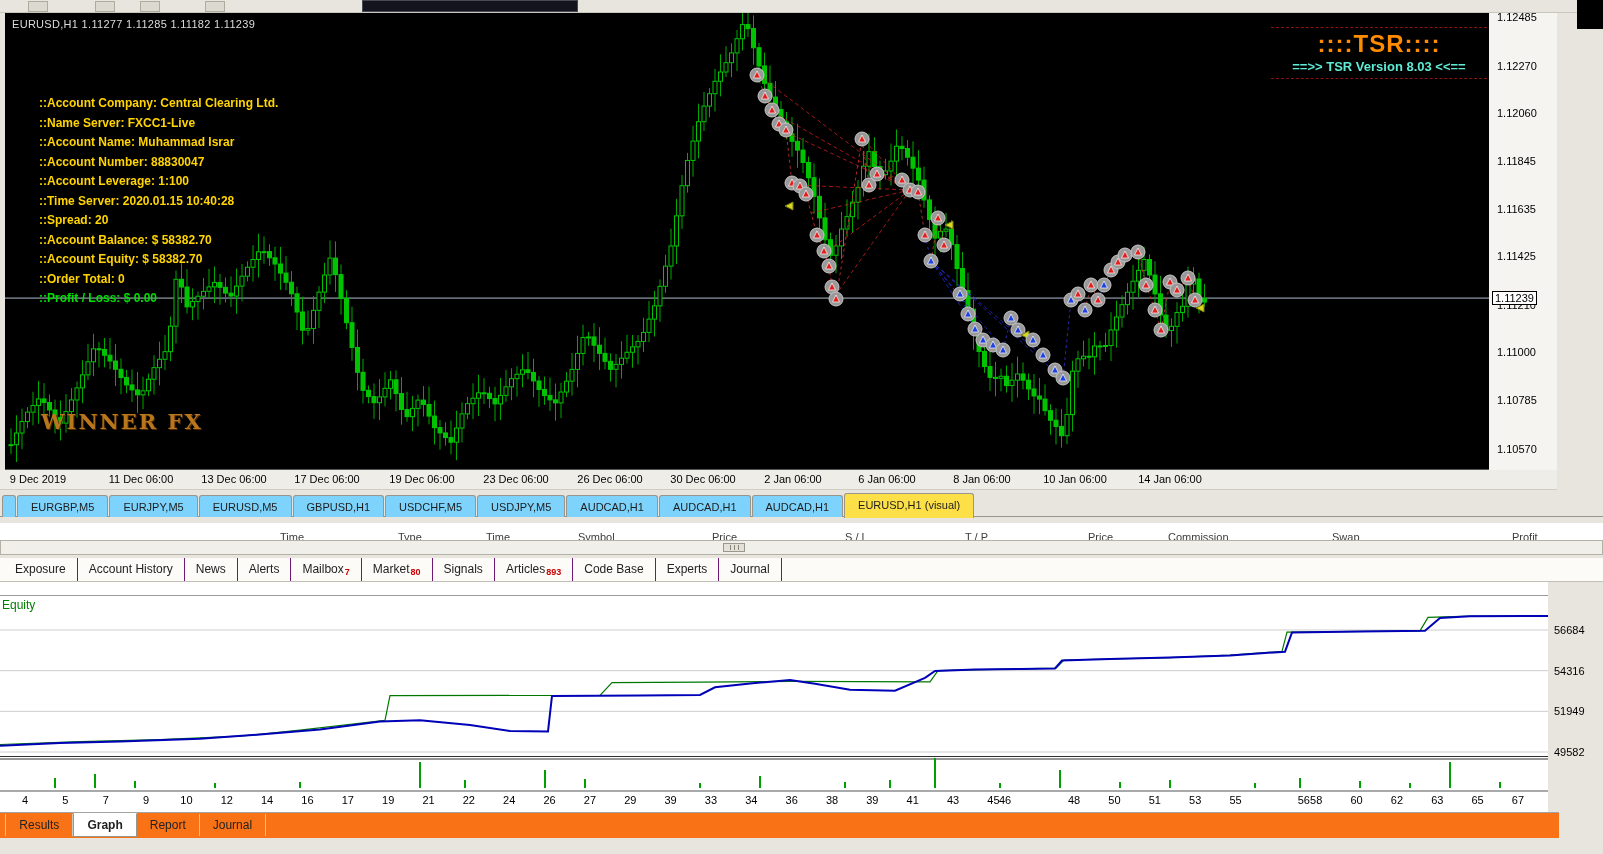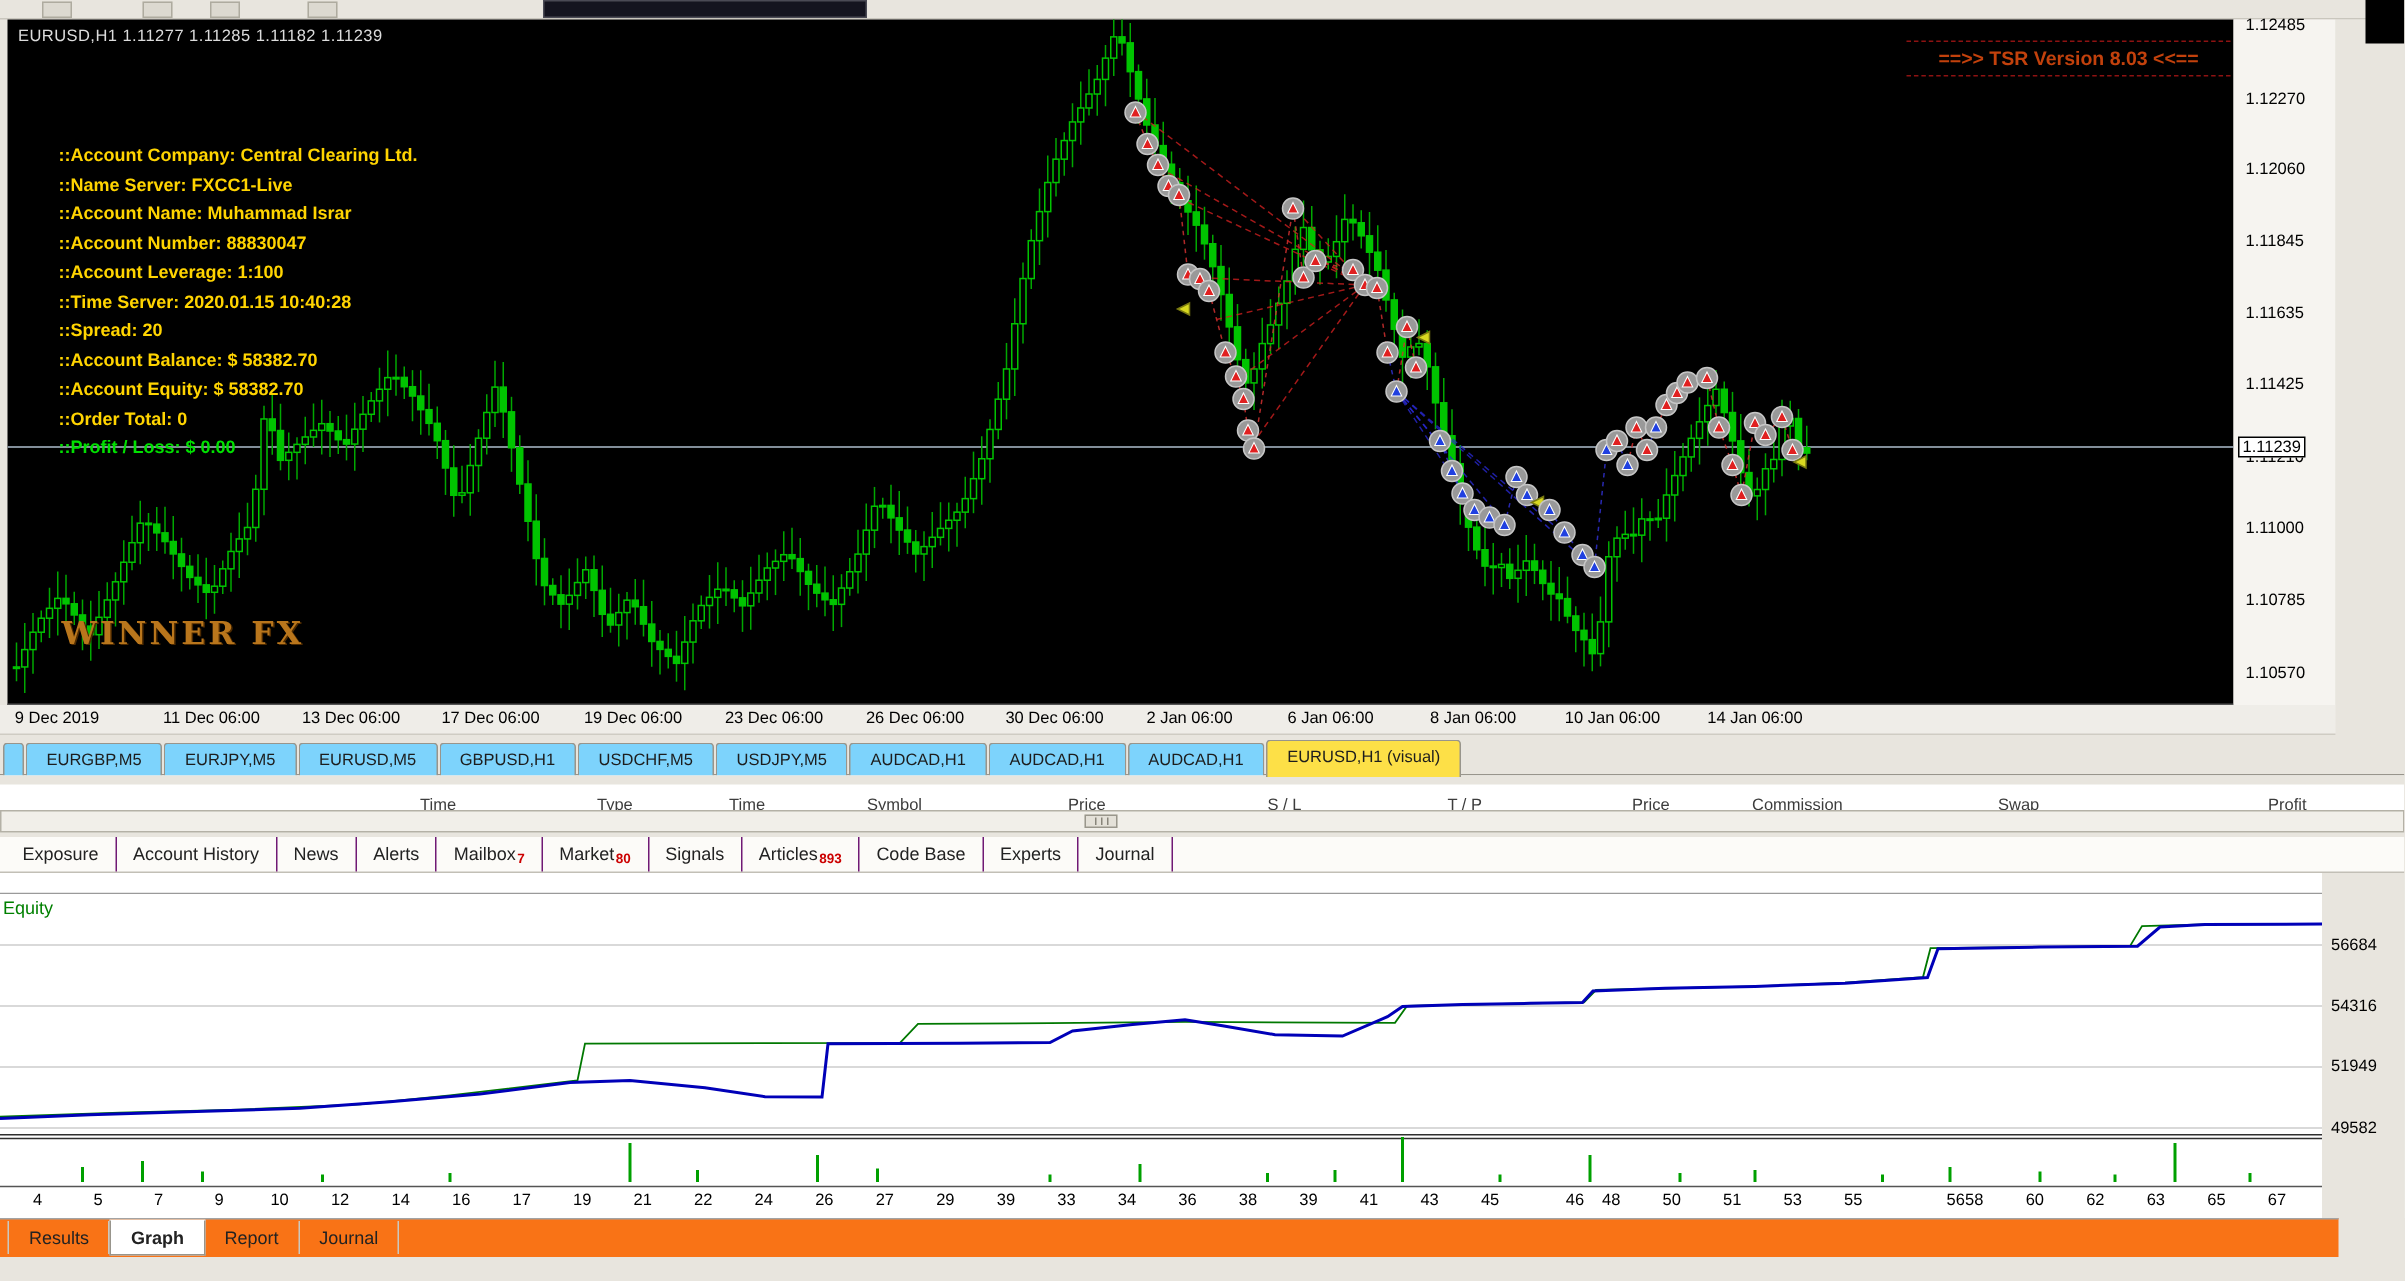--- a/index.html
+++ b/index.html
@@ -10,21 +10,21 @@
   .tb-icon{position:absolute;top:1px;width:20px;height:11px;background:#dcd9d0;border:1px solid #aeab9f;}
   .tb-dark{position:absolute;top:0;left:362px;width:216px;height:12px;background:#14141f;border:1px solid #4a4a55;}
   .corner-black{position:absolute;top:0;left:1577px;width:26px;height:29px;background:#000;}
   
   .chart-area{position:absolute;top:13px;left:5px;width:1484px;height:457px;background:#000;border-bottom:1px solid #555;}
   .chart-header{position:absolute;top:5px;left:7px;color:#dcdcdc;font-size:11px;letter-spacing:.3px;}
   .acct{position:absolute;top:81px;left:34px;font-size:12px;font-weight:bold;line-height:19.5px;white-space:pre;}
   .watermark{position:absolute;top:396px;left:36px;font-family:"DejaVu Serif","Liberation Serif",serif;font-weight:bold;font-size:21px;color:#b9761c;letter-spacing:2px;text-shadow:1px 1px 0 #4d2a00;}
   .tsr{position:absolute;top:14px;left:1266px;width:216px;text-align:center;border-top:1px dashed #8d1212;border-bottom:1px dashed #8d1212;padding:2px 0 4px 0;}
   .tsr-title{color:#ff8c00;font-size:24px;font-weight:bold;letter-spacing:1px;}
-  .tsr-ver{color:#c2410c;font-size:13px;font-weight:bold;margin-top:1px;}
+  .tsr-ver{color:#5eead4;font-size:13px;font-weight:bold;margin-top:1px;}
   #chart-svg{position:absolute;top:0;left:0;}
   
   .price-axis{position:absolute;top:13px;left:1489px;width:68px;height:457px;background:#f6f4f0;font-size:11px;color:#000;}
   .pl{position:absolute;left:8px;}
   .ptag{position:absolute;left:3px;border:1px solid #000;background:#fff;padding:0 2px;font-size:11px;}
   .right-gutter{position:absolute;top:13px;left:1557px;width:46px;height:457px;background:#e8e5de;}
   
   .time-axis{position:absolute;top:470px;left:0;width:1557px;height:20px;background:#efede8;font-size:11px;color:#000;border-bottom:1px solid #cfccc3;}
   .tl{position:absolute;top:3px;transform:translateX(-50%);white-space:nowrap;}
   
@@ -676,20 +676,21 @@
         <circle cx="1183" cy="265" r="7" fill="#999" stroke="#c6c6c6"></circle>
         <path d="M1183,261 L1186.5,268 L1179.5,268 Z" fill="#e02020" stroke="#fff" stroke-width="0.7"></path>
         <circle cx="1190" cy="287" r="7" fill="#999" stroke="#c6c6c6"></circle>
         <path d="M1190,283 L1193.5,290 L1186.5,290 Z" fill="#e02020" stroke="#fff" stroke-width="0.7"></path>
         <path d="M1191,295 L1199,291 L1199,299 Z" fill="#d8d820" stroke="#7a7a10"></path>
       </svg>
     <div class="chart-header">EURUSD,H1  1.11277 1.11285 1.11182 1.11239</div>
     <div class="acct" id="acct"><div style="color: rgb(255, 212, 0);">::Account Company: Central Clearing Ltd.</div><div style="color: rgb(255, 212, 0);">::Name Server: FXCC1-Live</div><div style="color: rgb(255, 212, 0);">::Account Name: Muhammad Israr</div><div style="color: rgb(255, 212, 0);">::Account Number: 88830047</div><div style="color: rgb(255, 212, 0);">::Account Leverage: 1:100</div><div style="color: rgb(255, 212, 0);">::Time Server: 2020.01.15 10:40:28</div><div style="color: rgb(255, 212, 0);">::Spread: 20</div><div style="color: rgb(255, 212, 0);">::Account Balance: $ 58382.70</div><div style="color: rgb(255, 212, 0);">::Account Equity: $ 58382.70</div><div style="color: rgb(255, 212, 0);">::Order Total: 0</div><div style="color: rgb(0, 224, 0);">::Profit / Loss: $ 0.00</div></div>
     <div class="watermark">WINNER FX</div>
     <div class="tsr">
+      <div class="tsr-title">::::TSR::::</div>
       <div class="tsr-ver">==&gt;&gt; TSR Version 8.03 &lt;&lt;==</div>
     </div>
   </div>
 
   <div class="price-axis" id="price-axis">
       <div class="pl" style="top: -2px;">1.12485</div>
       <div class="pl" style="top: 46.5013px;">1.12270</div>
       <div class="pl" style="top: 93.8747px;">1.12060</div>
       <div class="pl" style="top: 142.376px;">1.11845</div>
       <div class="pl" style="top: 189.749px;">1.11635</div>
@@ -809,21 +810,21 @@
         <div class="gxl" style="left: 630.25px;">29</div>
         <div class="gxl" style="left: 670.6px;">39</div>
         <div class="gxl" style="left: 710.95px;">33</div>
         <div class="gxl" style="left: 751.3px;">34</div>
         <div class="gxl" style="left: 791.65px;">36</div>
         <div class="gxl" style="left: 832px;">38</div>
         <div class="gxl" style="left: 872.35px;">39</div>
         <div class="gxl" style="left: 912.7px;">41</div>
         <div class="gxl" style="left: 953.05px;">43</div>
         <div class="gxl" style="left: 993.4px;">45</div>
-        <div class="gxl" style="left: 1050px; text-align: center;">46</div>
+        <div class="gxl" style="left: 1005px; text-align: center;">46</div>
         <div class="gxl" style="left: 1074.1px;">48</div>
         <div class="gxl" style="left: 1114.45px;">50</div>
         <div class="gxl" style="left: 1154.8px;">51</div>
         <div class="gxl" style="left: 1195.15px;">53</div>
         <div class="gxl" style="left: 1235.5px;">55</div>
         <div class="gxl" style="left: 1275.85px; margin-left: 28px;">56</div>
         <div class="gxl" style="left: 1316.2px;">58</div>
         <div class="gxl" style="left: 1356.55px;">60</div>
         <div class="gxl" style="left: 1396.9px;">62</div>
         <div class="gxl" style="left: 1437.25px;">63</div>

